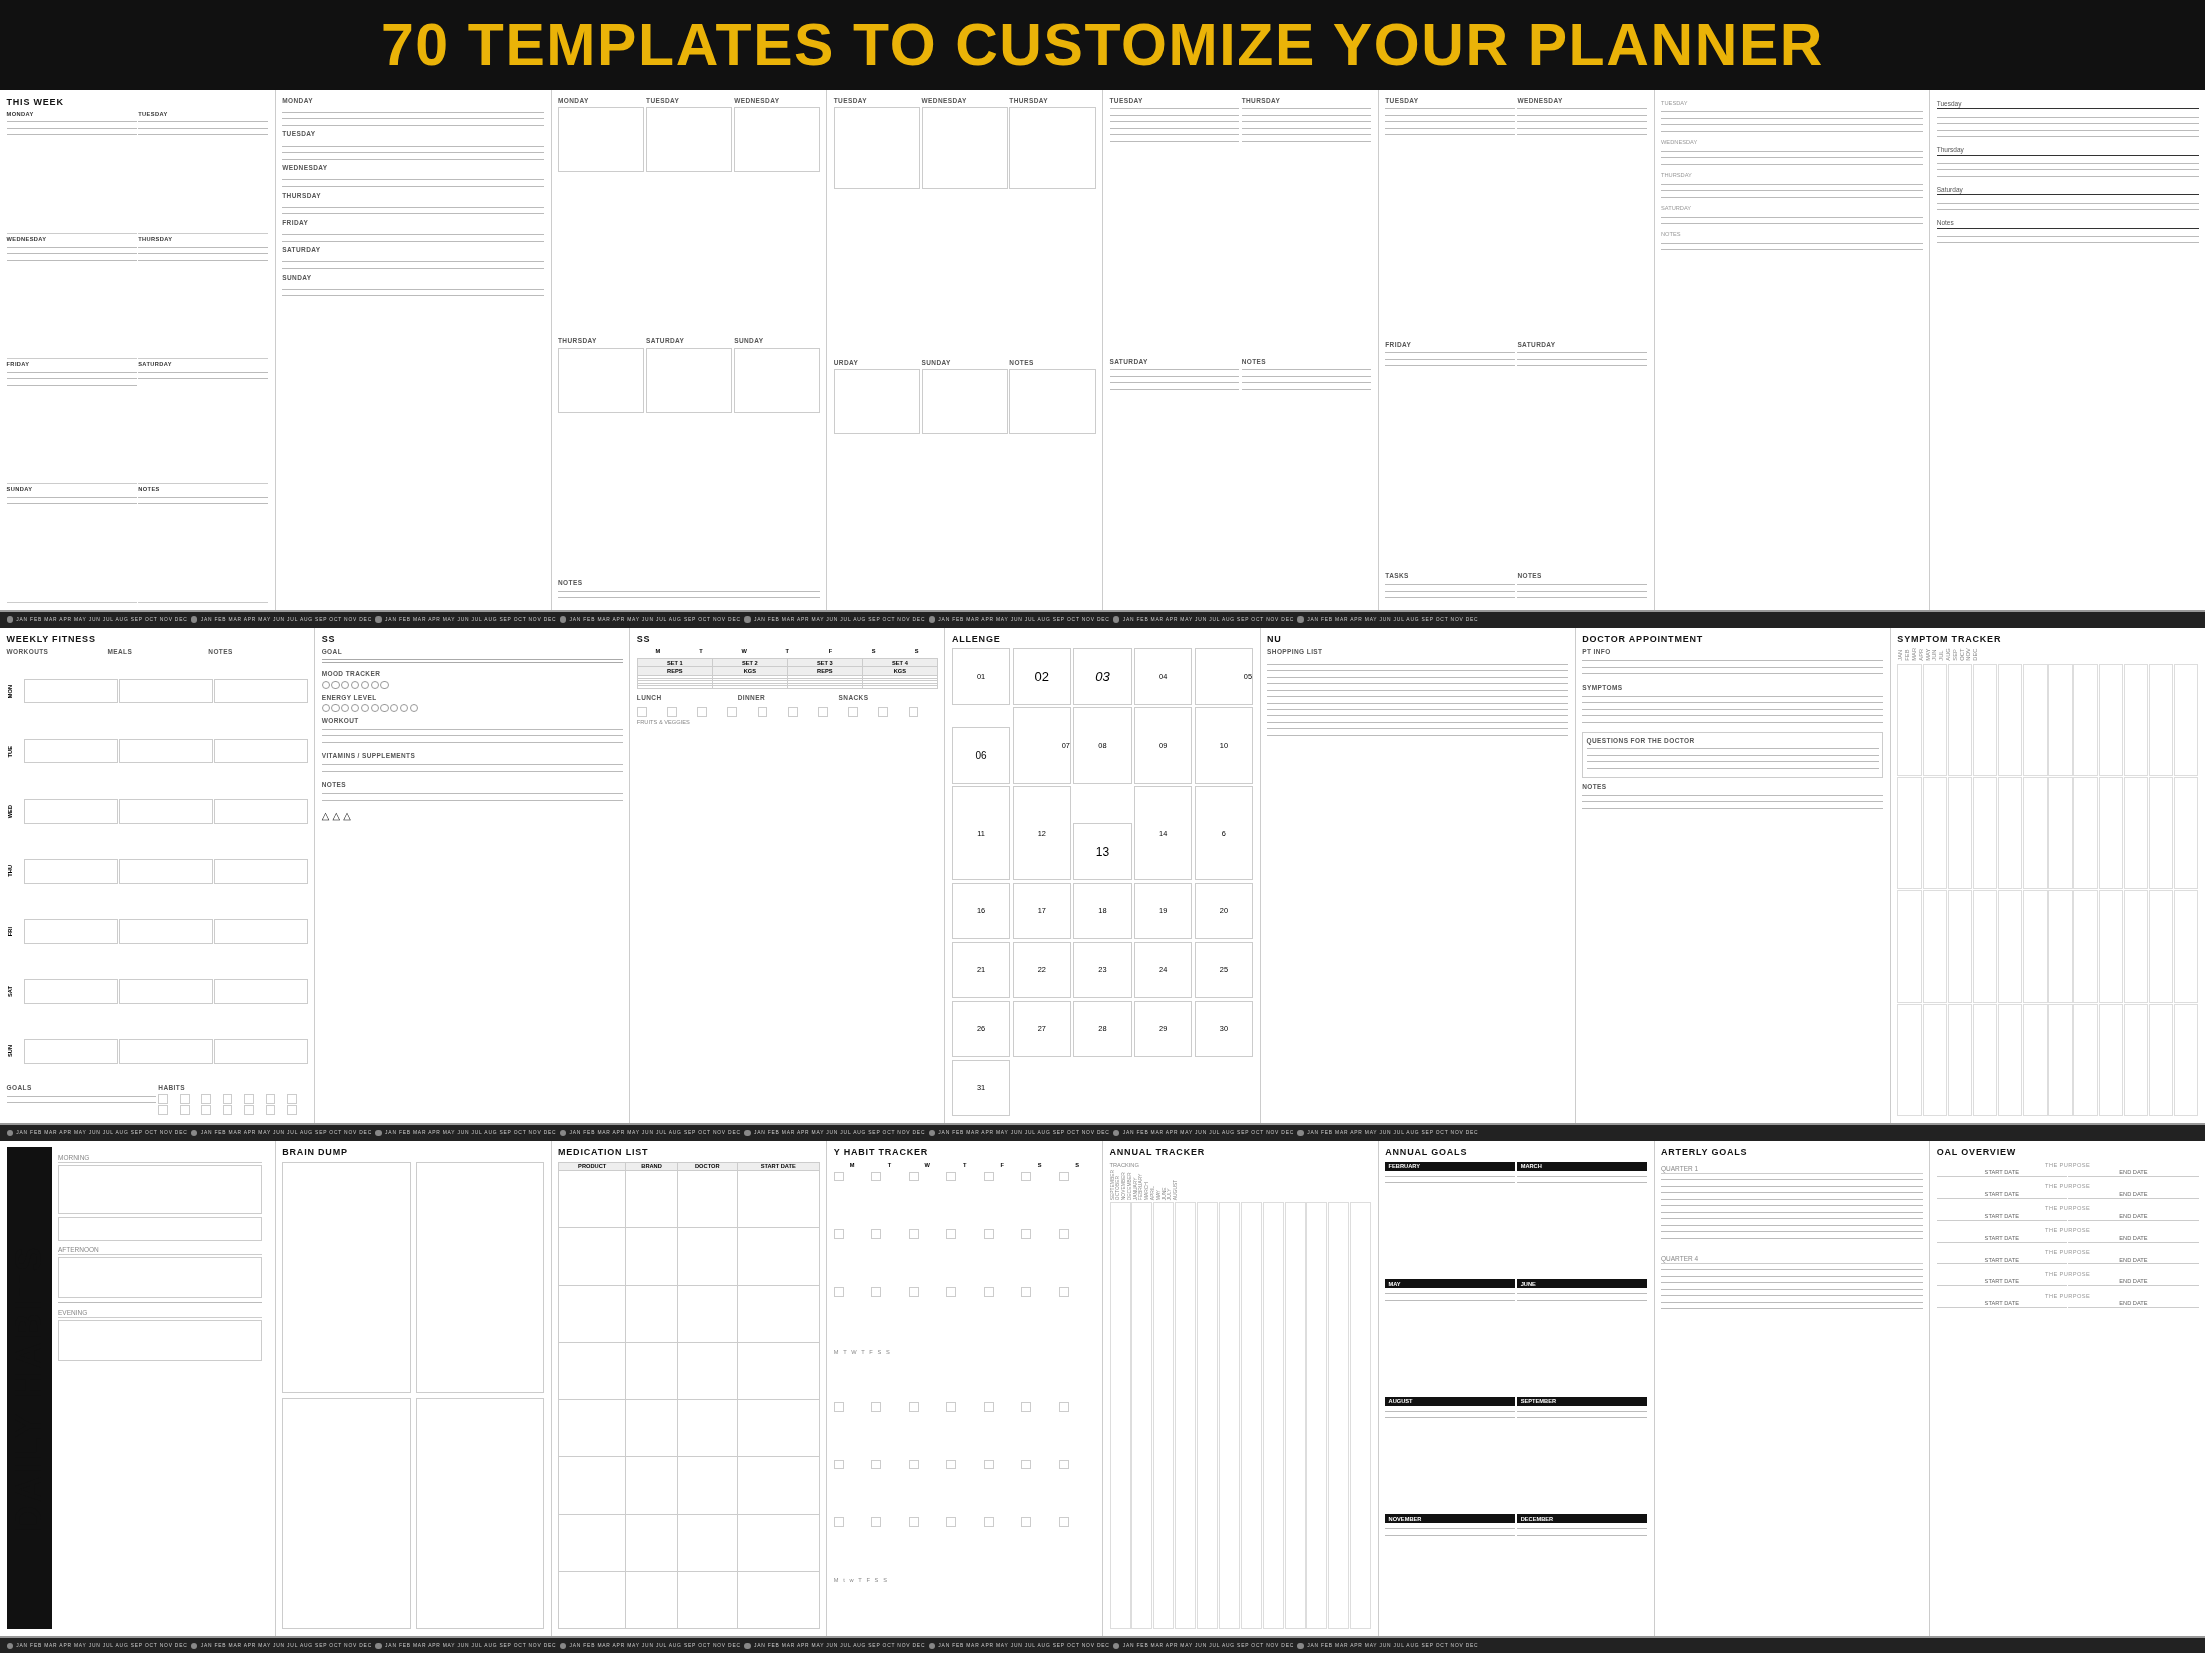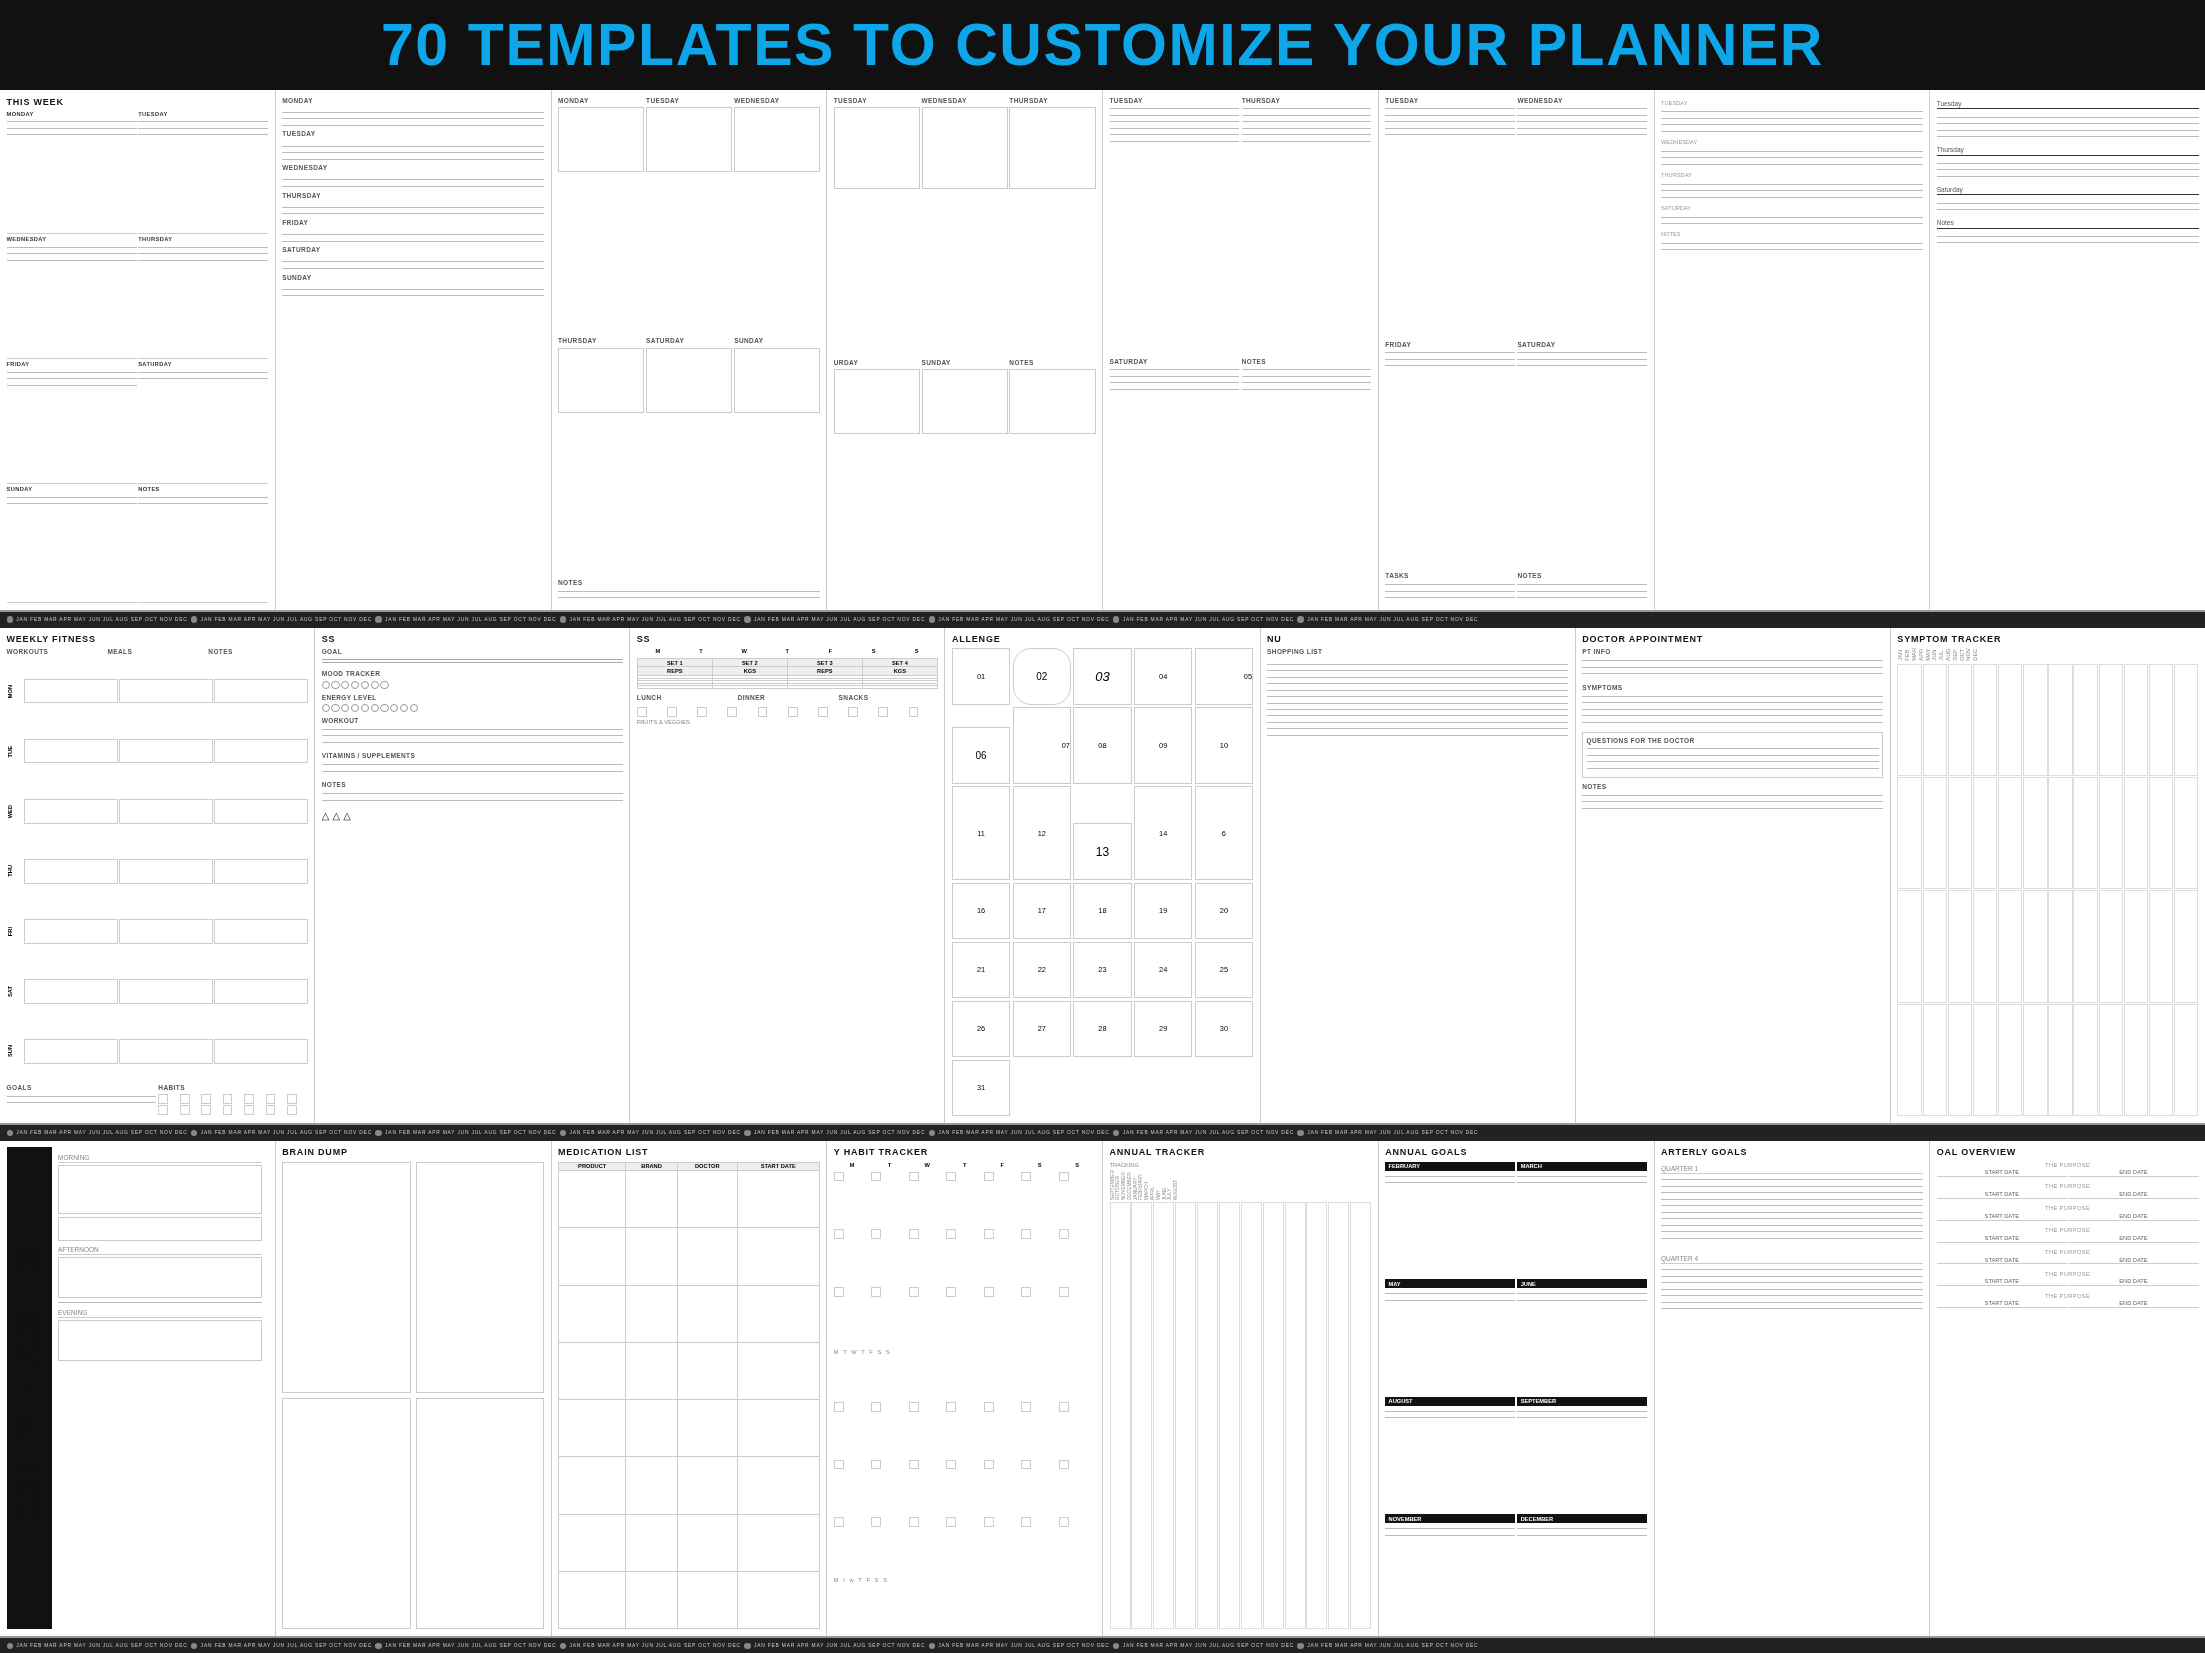--- a/index.html
+++ b/index.html
@@ -7,21 +7,21 @@
       width: 2205px;
       height: 1654px;
       background: #e8e8e8;
       font-family: Arial, sans-serif;
       overflow: hidden;
     }
 
     
     .header {
       background: #111;
-      color: #0ea5e9;
+      color: #eab308;
       text-align: center;
       padding: 21px 0;
       font-size: 59px;
       font-weight: 900;
       letter-spacing: 1.6px;
       line-height: 1.1;
       height: 90px;
       display: flex;
       align-items: center;
       justify-content: center;
@@ -847,21 +847,21 @@
         <div class="checkbox-cell"></div>
         <div class="checkbox-cell"></div>
       </div>
       <div style="font-size:5.7px; color:#888; margin-top:1.6px;">FRUITS &amp; VEGGIES</div>
     </div>
 
     <div class="template-card">
       <div class="card-title">ALLENGE</div>
       <div style="display:grid; grid-template-columns:repeat(5,1fr); gap:2.5px; flex:1;">
         <div class="grid-cell" style="display:flex;align-items:center;justify-content:center;font-size:7.4px;">01</div>
-        <div class="grid-cell" style="display:flex;align-items:center;justify-content:center;font-size:10px;border-radius:18px;">02</div>
+        <div class="grid-cell" style="display:flex;align-items:center;justify-content:center;font-size:13px;">02</div>
         <div class="grid-cell" style="display:flex;align-items:center;justify-content:center;font-size:13px;font-style:italic;">03</div>
         <div class="grid-cell" style="display:flex;align-items:center;justify-content:center;font-size:7.4px;">04</div>
         <div class="grid-cell" style="display:flex;align-items:center;justify-content:center;font-size:7.4px;padding-left:48px;">05</div>
         <div class="grid-cell" style="display:flex;align-items:center;justify-content:center;font-size:10px;margin-top:20px;">06</div>
         <div class="grid-cell" style="display:flex;align-items:center;justify-content:center;font-size:7.4px;padding-left:48px;">07</div>
         <div class="grid-cell" style="display:flex;align-items:center;justify-content:center;font-size:7.4px;">08</div>
         <div class="grid-cell" style="display:flex;align-items:center;justify-content:center;font-size:7.4px;">09</div>
         <div class="grid-cell" style="display:flex;align-items:center;justify-content:center;font-size:7.4px;">10</div>
         <div class="grid-cell" style="display:flex;align-items:center;justify-content:center;font-size:7.4px;">11</div>
         <div class="grid-cell" style="display:flex;align-items:center;justify-content:center;font-size:7.4px;">12</div>

